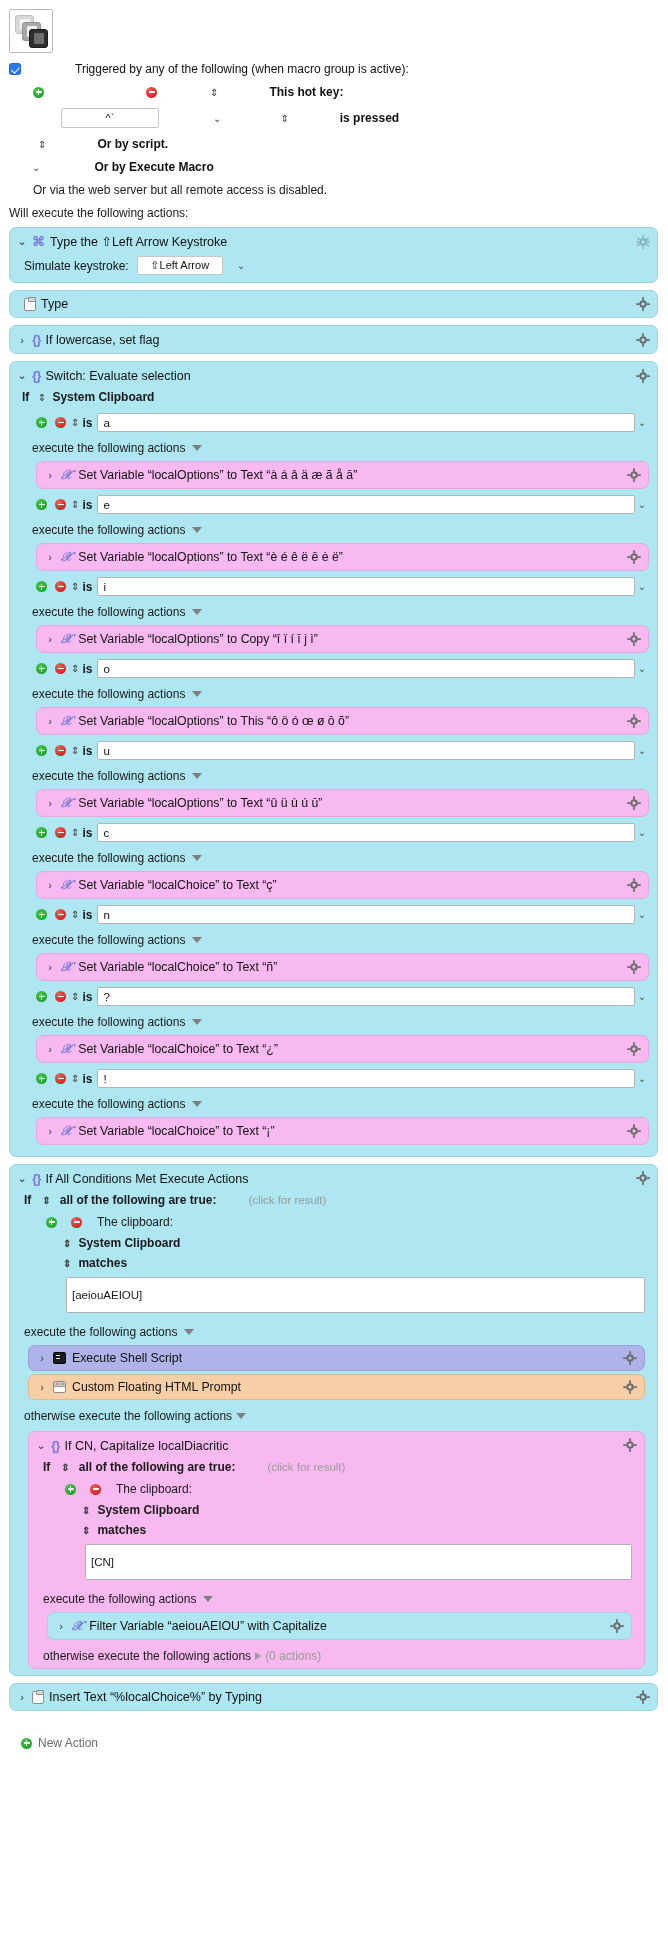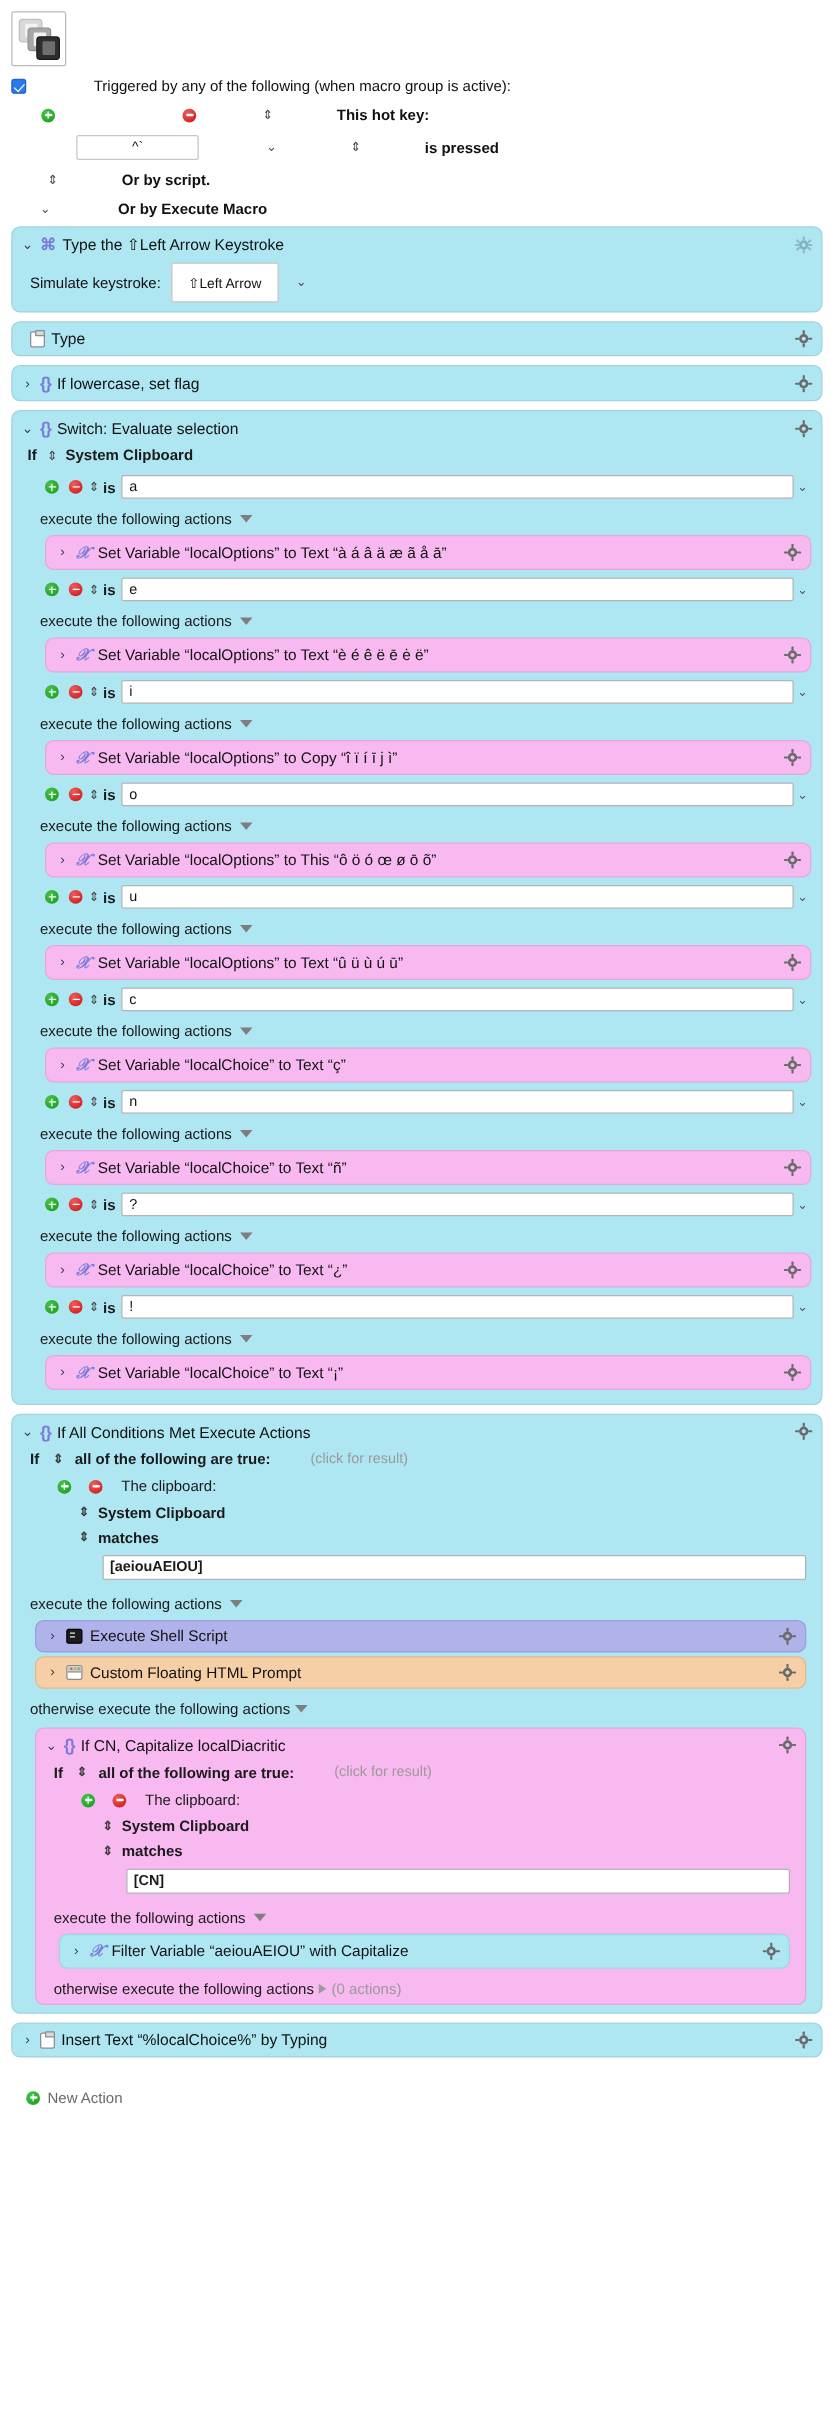--- a/index.html
+++ b/index.html
@@ -163,21 +163,21 @@
     content:"";position:absolute;left:1.5px;top:0.8px;width:2px;height:2px;background:#e05a4f;border-radius:50%;
     box-shadow:3px 0 0 #dfa93c, 6px 0 0 #63b85b;
   }
 
   
   .act-body { padding: 0 8px 8px 8px; }
 
   .kv { display:flex; align-items:center; gap:8px; padding: 1px 0 7px 14px; }
   .kv-label { font-size: 12px; color:#111; }
   .combo {
-    min-width: 86px; height: 32px;
+    min-width: 86px; height: 19px;
     border:1px solid #c6c6c6; border-radius:2px; background:#fff;
     display:flex; align-items:center; justify-content:center;
     font-size: 11px; color:#111; padding: 0 9px;
   }
 
   .cond-line { font-size: 12px; padding: 1px 0 6px 12px; font-weight:bold; color:#1a1a1a; }
   .cond-line .ud { font-weight: normal; }
 
   .case-row {
     display:flex; align-items:center; gap:0;
@@ -234,23 +234,23 @@
     padding: 6px 8px 5px 7px; position:relative;
   }
   .ifline {
     display:flex; align-items:center; gap:6px;
     font-size:12px; font-weight:bold; padding: 2px 0 5px 14px;
   }
   .ifline .muted { font-weight: normal; font-size: 11.5px; margin-left: 26px;}
   .clipline { display:flex; align-items:center; gap:5px; padding: 3px 0 3px 36px; font-size:12px;}
   .subline { font-size:12px; font-weight:bold; padding: 4px 0 2px 48px; display:flex; align-items:center; gap:4px;}
   .matchfield {
-    margin: 5px 12px 6px 72px; height: 20px;
+    margin: 5px 12px 6px 56px; height: 36px;
     border:1px solid #b4b4b4; border-radius:2px; background:#fff;
-    display:flex; align-items:center; padding:0 5px; font-size:11.5px;font-weight:bold;
+    display:flex; align-items:center; padding:0 5px; font-size:11.5px;
   }
   .otherwise {
     display:flex; align-items:center; gap:4px;
     font-size:12px; padding: 6px 0 5px 14px;
   }
 
   
   .newaction {
     display:flex; align-items:center; gap:6px;
     padding: 25px 0 0 12px; font-size: 12px; color: #6a6a6a;
@@ -300,21 +300,27 @@
   <div class="row line ind1">
     <span class="ud">⇕</span>
     <span class="trig-label bold">Or by script.</span>
   </div>
 
   <div class="row line ind1">
     <span class="chev" style="margin-left:-1px">⌄</span>
     <span class="trig-label bold">Or by Execute Macro</span>
   </div>
 
-
+  <div class="row line ind1">
+    <span class="plain">Or via the web server but all remote access is disabled.</span>
+  </div>
+
+  <div class="row line" style="padding-left:0">
+    <span class="plain">Will execute the following actions:</span>
+  </div>
 </div>
 
 <div class="actions">
 
   <div class="act">
     <div class="act-head">
       <span class="disc">⌄</span>
       <span class="gi gi-cmd">⌘</span>
       <span class="act-title">Type the ⇧Left Arrow Keystroke</span>
       <span class="gear">

